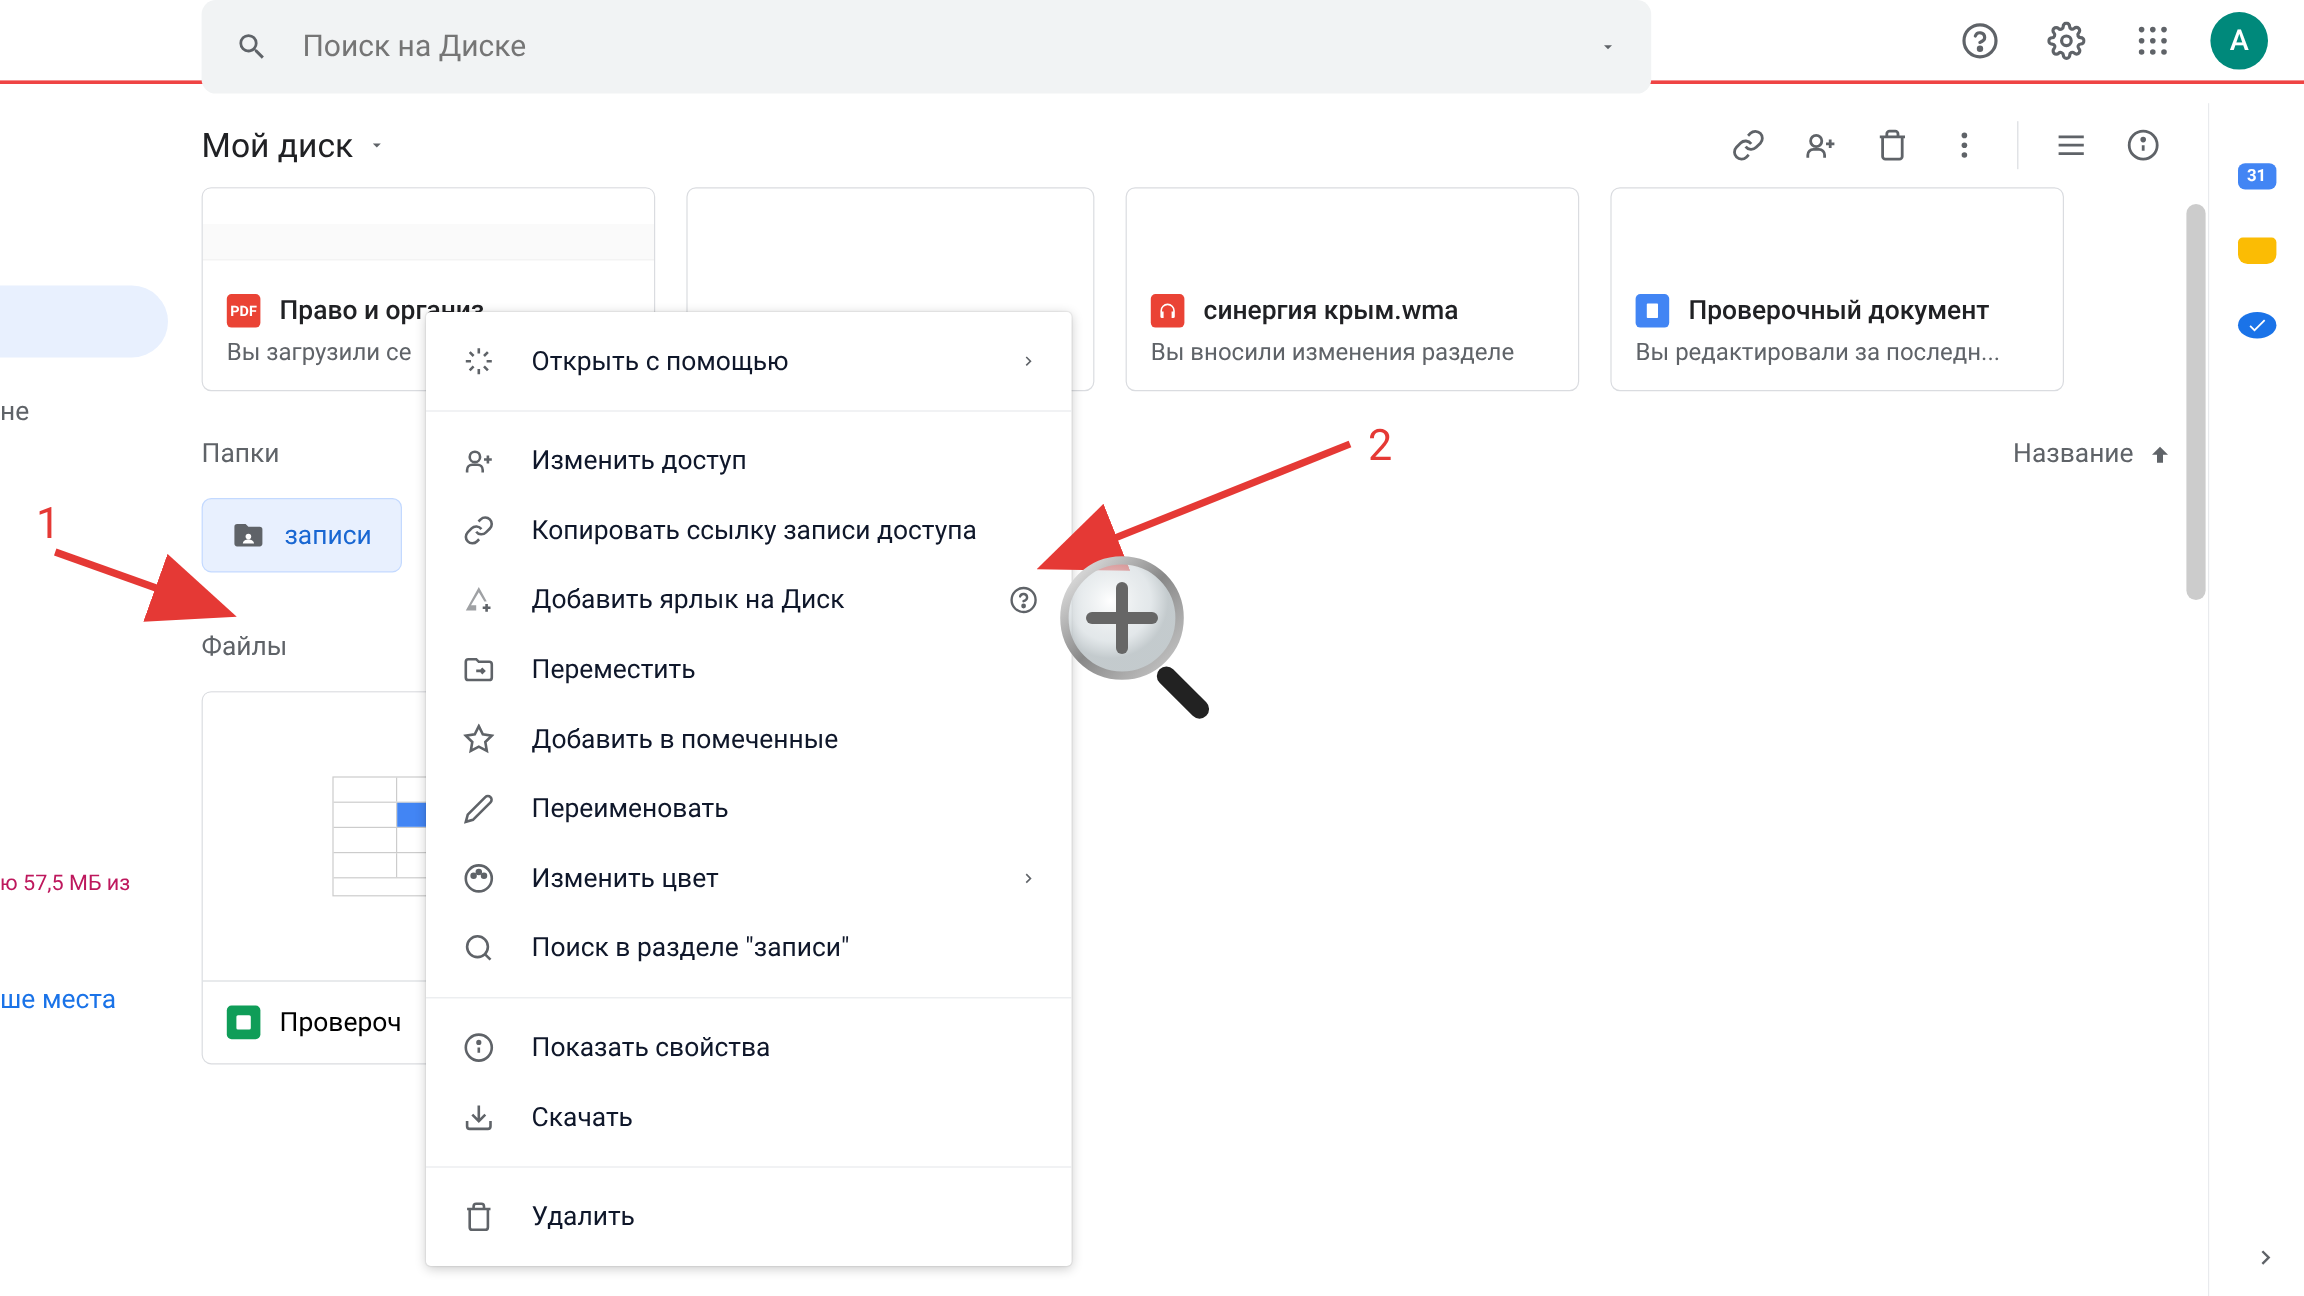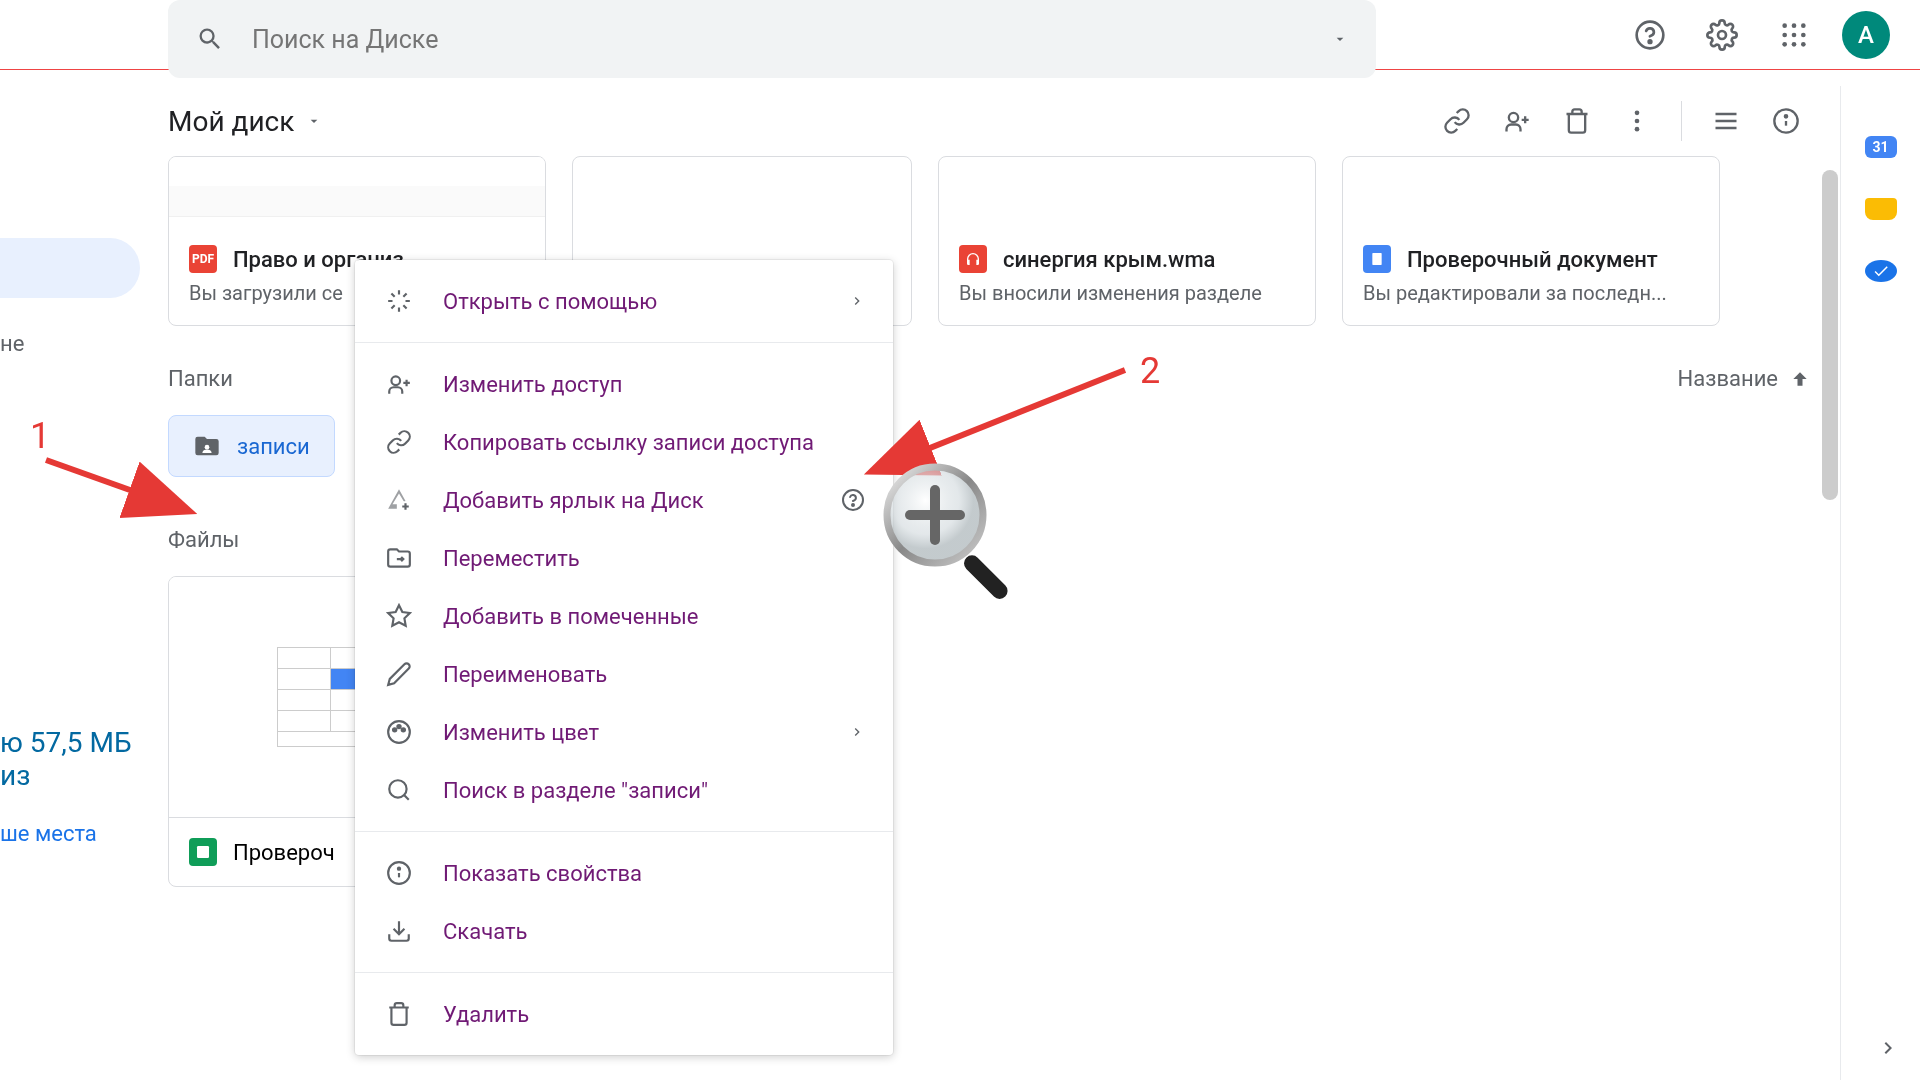--- a/index.html
+++ b/index.html
@@ -1,32 +1,32 @@
 <!DOCTYPE html>
 <html><head>
 <meta charset="utf-8">
 <style>
 * { margin: 0; padding: 0; box-sizing: border-box; font-family: 'Roboto', Arial, sans-serif; }
 body { background: #fff; width: 1920px; height: 1080px; overflow: hidden; position: relative; }
 
 
-.header { display: flex; align-items: center; height: 70px; border-bottom: 1px solid #ef4444; position: relative; }
+.header { display: flex; align-items: center; height: 70px; border-bottom: 3px solid #ef4444; position: relative; }
 .search-bar { position: absolute; left: 168px; top: 0; width: 1208px; height: 78px; background: #f1f3f4; border-radius: 12px; display: flex; align-items: center; padding: 0 28px; }
 .search-bar .search-icon { color: #5f6368; margin-right: 28px; }
 .search-bar input { border: none; background: transparent; font-size: 25px; color: #5f6368; flex: 1; outline: none; }
 .search-bar .dropdown-icon { color: #5f6368; }
 .header-actions { position: absolute; right: 30px; display: flex; align-items: center; gap: 24px; }
 .icon-btn { width: 48px; height: 48px; display: flex; align-items: center; justify-content: center; color: #5f6368; cursor: pointer; border-radius: 50%; }
 .avatar { width: 48px; height: 48px; border-radius: 50%; background: #00897b; color: #fff; display: flex; align-items: center; justify-content: center; font-size: 24px; font-weight: 500; }
 
 
 .left-sidebar { position: absolute; left: 0; top: 86px; width: 140px; }
 .sidebar-pill { position: absolute; left: -40px; top: 152px; width: 180px; height: 60px; background: #e8f0fe; border-radius: 0 30px 30px 0; }
 .sidebar-text { position: absolute; left: 0; top: 245px; font-size: 22px; color: #5f6368; }
-.storage-text { position: absolute; left: 0; top: 640px; font-size: 28px; color: #0369a1; }
+.storage-text { position: absolute; left: 0; top: 640px; font-size: 18px; color: #be185d; }
 .storage-link { position: absolute; left: 0; top: 735px; font-size: 22px; color: #1a73e8; cursor: pointer; }
 
 
 .main { position: absolute; left: 168px; top: 86px; right: 110px; }
 .breadcrumb { display: flex; align-items: center; height: 70px; }
 .breadcrumb-title { font-size: 28px; color: #202124; display: flex; align-items: center; gap: 12px; }
 .toolbar { position: absolute; right: 0; top: 0; display: flex; align-items: center; gap: 12px; height: 70px; }
 .toolbar-btn { width: 48px; height: 48px; display: flex; align-items: center; justify-content: center; color: #5f6368; cursor: pointer; }
 .toolbar-divider { width: 1px; height: 40px; background: #dadce0; margin: 0 8px; }
 
@@ -54,21 +54,21 @@
 .file-item { width: 378px; border: 1px solid #dadce0; border-radius: 8px; overflow: hidden; }
 .file-item-preview { height: 240px; background: #fff; display: flex; align-items: center; justify-content: center; padding: 20px; }
 .file-item-footer { display: flex; align-items: center; gap: 16px; padding: 20px; border-top: 1px solid #dadce0; font-size: 22px; }
 .preview-table { width: 160px; height: 100px; border: 1px solid #ccc; }
 .preview-table-row { display: flex; border-bottom: 1px solid #ccc; }
 .preview-table-cell { flex: 1; height: 20px; border-right: 1px solid #ccc; }
 .preview-table-cell.highlight { background: #4285f4; }
 
 
 .context-menu { position: absolute; left: 355px; top: 260px; width: 538px; background: #fff; box-shadow: 0 2px 10px rgba(0,0,0,0.2), 0 0 0 1px rgba(0,0,0,0.05); border-radius: 4px; padding: 12px 0; z-index: 100; }
-.menu-item { display: flex; align-items: center; height: 58px; padding: 0 28px; font-size: 22px; color: #701a75; cursor: pointer; position: relative; }
+.menu-item { display: flex; align-items: center; height: 58px; padding: 0 28px; font-size: 22px; color: #0f172a; cursor: pointer; position: relative; }
 .menu-item-icon { width: 32px; margin-right: 28px; color: #5f6368; display: flex; align-items: center; justify-content: center; }
 .menu-item-chevron { position: absolute; right: 28px; color: #5f6368; }
 .menu-item-help { position: absolute; right: 28px; color: #5f6368; }
 .menu-divider { height: 1px; background: #e8eaed; margin: 12px 0; }
 
 
 .right-sidebar { position: absolute; right: 0; top: 86px; width: 80px; display: flex; flex-direction: column; align-items: center; gap: 40px; padding-top: 50px; border-left: 1px solid #e8eaed; height: calc(100% - 86px); }
 .right-app-icon { width: 32px; height: 22px; border-radius: 6px; }
 .right-app-icon.calendar { background: #4285f4; }
 .right-app-icon.keep { background: #fbbc04; }

